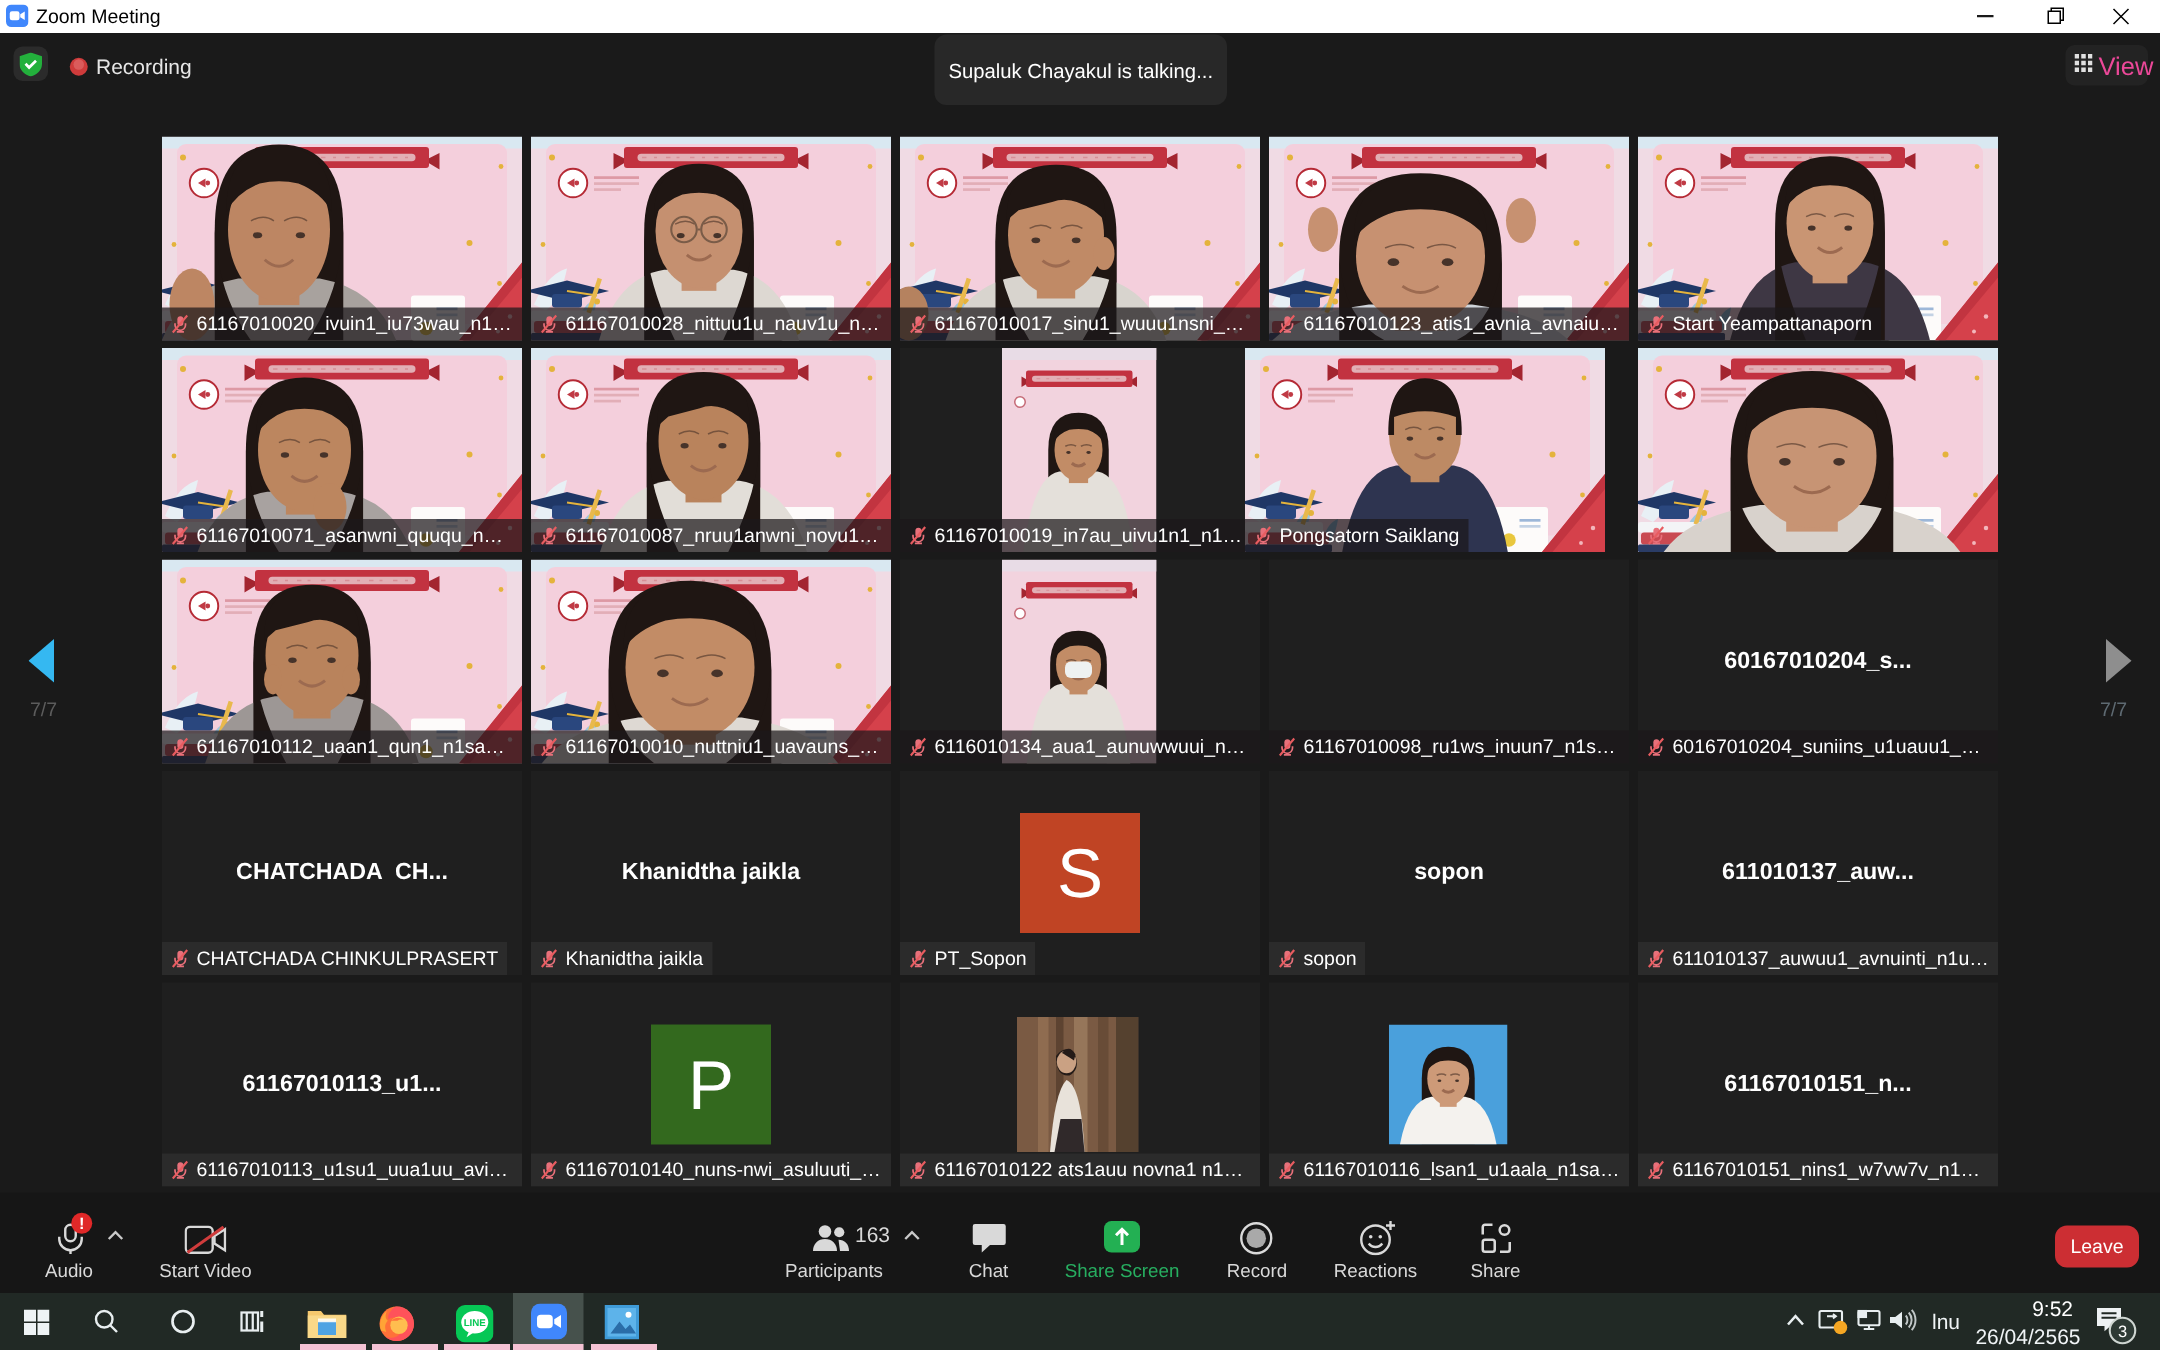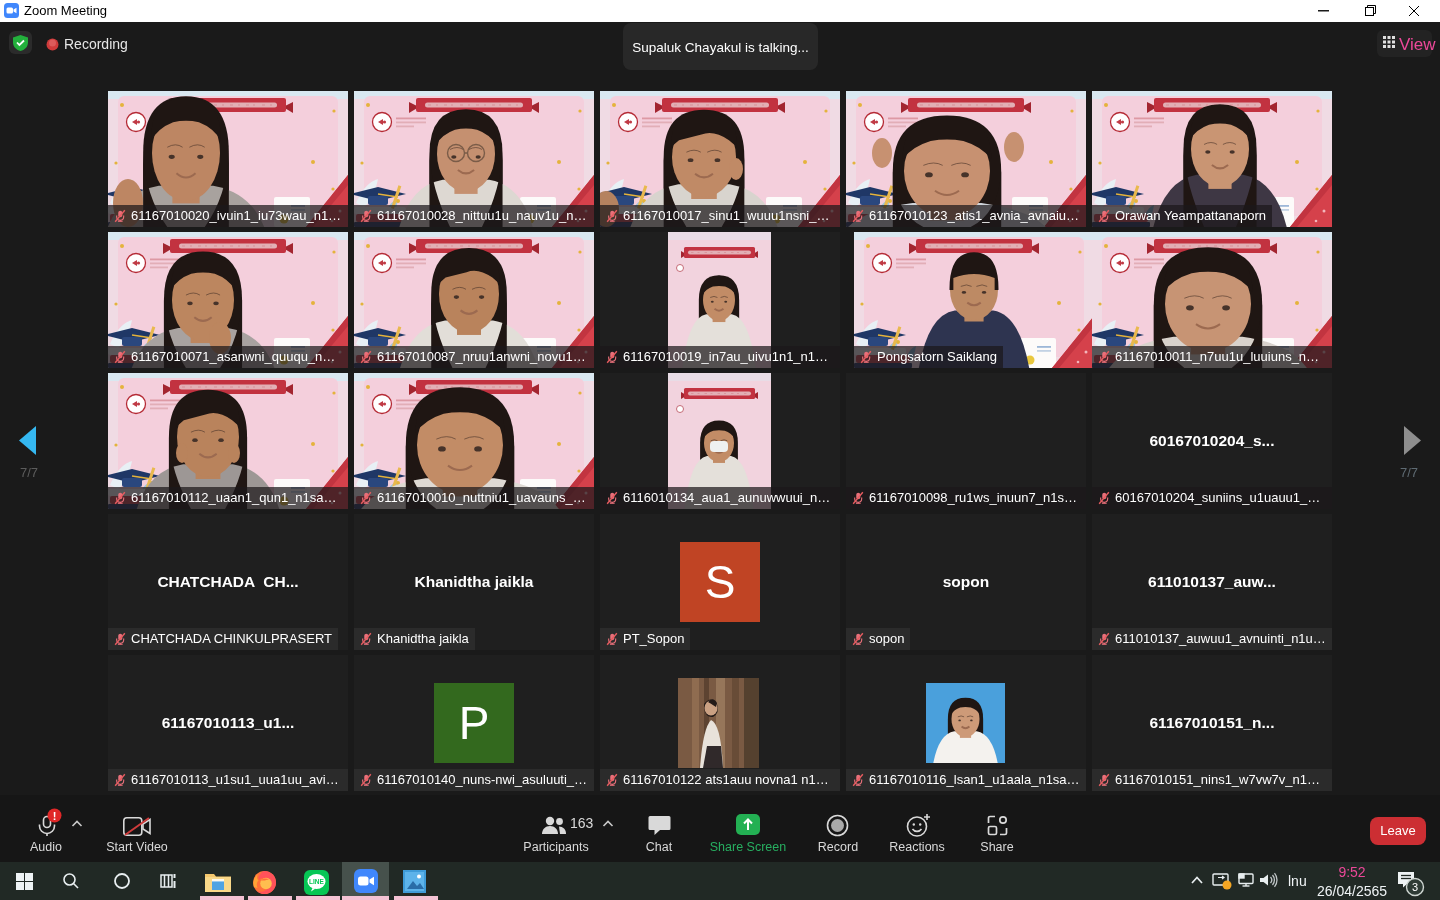--- a/index.html
+++ b/index.html
@@ -226,21 +226,21 @@
             <path d="M164.54 136 L164.54 58 Q162.8 92.2 143.95 136 Z" fill="#1f1613"></path>
             <rect x="116.4" y="75.1" width="23.200000000000003" height="22.8" fill="#c99573"></rect>
             <ellipse cx="128" cy="58" rx="29" ry="38" fill="#c99573"></ellipse>
             <path d="M98.13 48.5 Q97.55 14.680000000000007 128 13.920000000000002 Q158.45 14.680000000000007 157.87 48.5 Q151.78 38.239999999999995 139.02 33.68 Q128 31.400000000000002 116.98 33.68 Q104.22 38.239999999999995 98.13 48.5 Z" fill="#1f1613"></path>
             <ellipse cx="115.82" cy="61.04" rx="2.61" ry="1.74" fill="#46332a"></ellipse>
             <ellipse cx="140.18" cy="61.04" rx="2.61" ry="1.74" fill="#46332a"></ellipse>
             <path d="M112.05 53.44 q7.25 -3.8000000000000003 13.05 0" stroke="#52392c" stroke-width="1" opacity="0.65" fill="none"></path>
             <path d="M130.9 53.44 q7.25 -3.8000000000000003 13.05 0" stroke="#52392c" stroke-width="1" opacity="0.65" fill="none"></path>
             <path d="M119.88 73.96 Q128 80.8 136.12 73.96" stroke="#9c6a50" stroke-width="2" fill="none"></path>
           </g>
-        </svg><div class="label onvid" style="width:autopx;">Orawan Yeampattanaporn</div><svg class="mic">
+        </svg><div class="label onvid" style="width:autopx;">Start Yeampattanaporn</div><svg class="mic">
           <use href="#micoff"></use>
         </svg></div>
 <div class="tile" style="left:108px;top:210px"><svg width="240" height="136" viewBox="0 0 240 136">
           <use href="#vbg"></use>
           <g>
             <path d="M55.94 136 L55.94 68 Q55.94 19.620000000000005 95 19.620000000000005 Q134.06 19.620000000000005 134.06 68 L134.06 136 Z" fill="#1f1613"></path>
             <path d="M23.700000000000003 136 Q36.1 101.62 70.2 95.88 L119.8 95.88 Q153.9 101.62 166.3 136 Z" fill="#a8a2a0"></path>
             <path d="M55.94 136 L55.94 68 Q57.800000000000004 104.9 77.95 136 Z" fill="#1f1613"></path>
             <path d="M134.06 136 L134.06 68 Q132.2 104.9 112.05 136 Z" fill="#1f1613"></path>
             <rect x="82.6" y="86.45" width="24.8" height="24.599999999999998" fill="#bc865f"></rect>
@@ -289,21 +289,21 @@
             <path d="M42.2 65.48 q4.0 -2.1 7.2 0" stroke="#52392c" stroke-width="1" opacity="0.65" fill="none"></path>
             <path d="M52.6 65.48 q4.0 -2.1 7.2 0" stroke="#52392c" stroke-width="1" opacity="0.65" fill="none"></path>
             <path d="M46.519999999999996 76.82 Q51 80.6 55.480000000000004 76.82" stroke="#9c6a50" stroke-width="2" fill="none"></path>
           </g>
         </svg>
         <div class="label onvid" style="width:240px;">61167010019_in7au_uivu1n1_n1un1w...</div>
         <svg class="mic">
           <use href="#micoff"></use>
         </svg>
       </div>
-<div class="tile" style="left:854px;top:210px"><svg width="240" height="136" viewBox="0 0 240 136">
+<div class="tile" style="left:830px;top:210px"><svg width="240" height="136" viewBox="0 0 240 136">
           <use href="#vbg"></use>
           <g>
             <path d="M64.80000000000001 136 Q74.4 82.6 100.8 78.4 L139.2 78.4 Q165.6 82.6 175.2 136 Z" fill="#2e3450"></path>
             <rect x="110.4" y="71.5" width="19.200000000000003" height="18.0" fill="#bd8a64"></rect>
             <ellipse cx="120" cy="58" rx="24" ry="30" fill="#bd8a64"></ellipse>
             <path d="M95.52 58 Q95.03999999999999 20.200000000000003 120 20.200000000000003 Q144.96 20.200000000000003 144.48 58 L140.64 58 L140.64 46.0 Q120 38.2 99.36 46.0 L99.36 58 Z" fill="#1f1613"></path>
             <ellipse cx="109.92" cy="60.4" rx="2.16" ry="1.44" fill="#46332a"></ellipse>
             <ellipse cx="130.08" cy="60.4" rx="2.16" ry="1.44" fill="#46332a"></ellipse>
             <path d="M106.8 54.4 q6.0 -3.0 10.8 0" stroke="#52392c" stroke-width="1" opacity="0.65" fill="none"></path>
             <path d="M122.4 54.4 q6.0 -3.0 10.8 0" stroke="#52392c" stroke-width="1" opacity="0.65" fill="none"></path>
@@ -321,21 +321,21 @@
             <path d="M170.18 136 L170.18 72 Q167.6 115.2 139.65 136 Z" fill="#1f1613"></path>
             <rect x="98.8" y="93.6" width="34.4" height="28.799999999999997" fill="#c79474"></rect>
             <ellipse cx="116" cy="72" rx="43" ry="48" fill="#c79474"></ellipse>
             <path d="M71.71000000000001 60.0 Q70.85 17.28 116 16.320000000000007 Q161.15 17.28 160.29 60.0 Q151.26 47.04 132.34 41.28 Q116 38.400000000000006 99.66 41.28 Q80.74000000000001 47.04 71.71000000000001 60.0 Z" fill="#1f1613"></path>
             <ellipse cx="97.94" cy="75.84" rx="3.8699999999999997" ry="2.58" fill="#46332a"></ellipse>
             <ellipse cx="134.06" cy="75.84" rx="3.8699999999999997" ry="2.58" fill="#46332a"></ellipse>
             <path d="M92.35 66.24 q10.75 -4.800000000000001 19.35 0" stroke="#52392c" stroke-width="1" opacity="0.65" fill="none"></path>
             <path d="M120.3 66.24 q10.75 -4.800000000000001 19.35 0" stroke="#52392c" stroke-width="1" opacity="0.65" fill="none"></path>
             <path d="M103.96 92.16 Q116 100.8 128.04 92.16" stroke="#9c6a50" stroke-width="2" fill="none"></path>
           </g>
-        </svg><div class="label onvid" style="width:240px;">61167010011_n7uu1u_luuiuns_n1s...</div><svg class="mic">
+        </svg><svg class="mic">
           <use href="#micoff"></use>
         </svg></div>
 <div class="tile" style="left:108px;top:351px"><svg width="240" height="136" viewBox="0 0 240 136">
           <use href="#vbg"></use>
           <g>
             <path d="M60.94 136 L60.94 64 Q60.94 16.800000000000004 100 16.800000000000004 Q139.06 16.800000000000004 139.06 64 L139.06 136 Z" fill="#1f1613"></path>
             <path d="M28.700000000000003 136 Q41.1 96.8 75.2 91.2 L124.8 91.2 Q158.9 96.8 171.3 136 Z" fill="#9d9795"></path>
             <path d="M60.94 136 L60.94 64 Q62.800000000000004 100.0 82.95 136 Z" fill="#1f1613"></path>
             <path d="M139.06 136 L139.06 64 Q137.2 100.0 117.05 136 Z" fill="#1f1613"></path>
             <rect x="87.6" y="82.0" width="24.8" height="24.0" fill="#b9835c"></rect>
@@ -638,21 +638,21 @@
   <rect x="2" y="2" width="14" height="9.5" rx="1"></rect>
         <line x1="9" y1="11.5" x2="9" y2="14"></line>
         <line x1="5.5" y1="14" x2="12.5" y2="14"></line>
   <rect x="2" y="2" width="5" height="4" fill="#e8eef0"></rect>
  </svg>
  <svg class="abs" style="left:1259px;top:10px" width="20" height="16" viewBox="0 0 20 16">
   <path d="M1 6h3.5L9 2.5v11L4.5 10H1z" fill="#e8eef0"></path>
   <path d="M11.5 5a4.5 4.5 0 0 1 0 6M13.5 3a7.5 7.5 0 0 1 0 10M15.5 1.2a10.5 10.5 0 0 1 0 13.6" stroke="#e8eef0" stroke-width="1.3" fill="none" opacity="0.8"></path>
  </svg>
  <div class="abs" style="left:1288px;top:11px;font-size:14px;color:#f0f4f6">lnu</div>
- <div class="abs" style="left:1322px;top:2px;width:60px;text-align:center;font-size:14px;color:#ec4899">9:52</div>
+ <div class="abs" style="left:1322px;top:2px;width:60px;text-align:right;font-size:14px;color:#ffffff">9:52</div>
  <div class="abs" style="left:1312px;top:21px;width:80px;text-align:center;font-size:14px;color:#f0f4f6">26/04/2565</div>
  <svg class="abs" style="left:1397px;top:9px" width="18" height="17" viewBox="0 0 18 17">
   <path d="M1 1h16v12h-7l-4 3.5V13H1z" fill="#eef2f4"></path>
   <line x1="4" y1="4.5" x2="14" y2="4.5" stroke="#212925" stroke-width="1.3"></line>
   <line x1="4" y1="7.5" x2="14" y2="7.5" stroke="#212925" stroke-width="1.3"></line>
  </svg>
  <svg class="abs" style="left:1405px;top:15px" width="20" height="20">
         <circle cx="10" cy="10" r="8.5" fill="#2e3a35" stroke="#cfd6d2" stroke-width="1.4"></circle>
         <text x="10" y="14" text-anchor="middle" font-size="11" fill="#fff">3</text>
       </svg>

